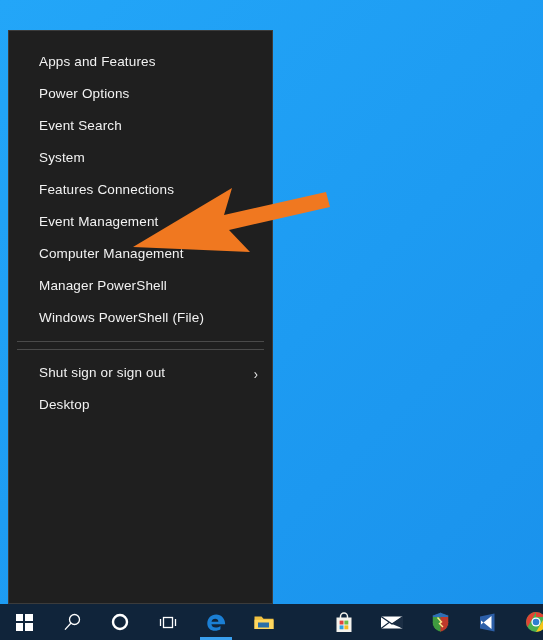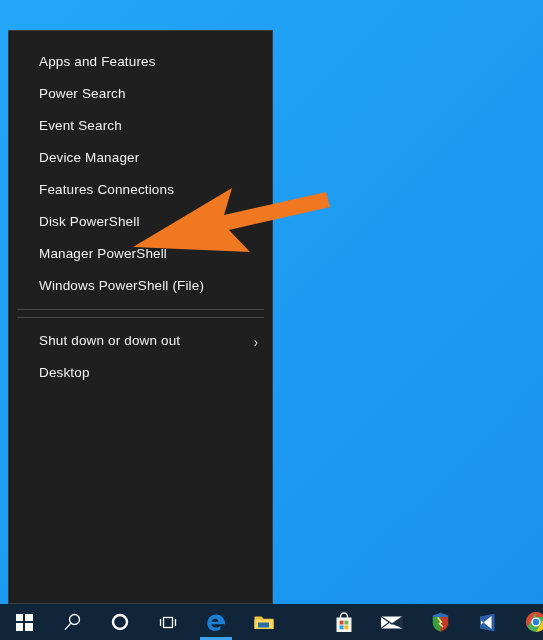--- a/index.html
+++ b/index.html
@@ -138,50 +138,53 @@
 
   <div class="desktop"></div>
 
   <div class="winx-menu">
 
     <div>
       <div class="menu-item">
         <span class="menu-label">Apps and Features</span>
       </div>
       <div class="menu-item">
-        <span class="menu-label">Power Search</span>
+        <span class="menu-label">Power Options</span>
       </div>
       <div class="menu-item">
         <span class="menu-label">Event Search</span>
       </div>
       <div class="menu-item">
-        <span class="menu-label">Device Manager</span>
+        <span class="menu-label">System</span>
       </div>
       <div class="menu-item">
         <span class="menu-label">Features Connections</span>
       </div>
       <div class="menu-item">
-        <span class="menu-label">Disk PowerShell</span>
+        <span class="menu-label">Event Management</span>
+      </div>
+      <div class="menu-item">
+        <span class="menu-label">Computer Management</span>
       </div>
       <div class="menu-item">
         <span class="menu-label">Manager PowerShell</span>
       </div>
       <div class="menu-item">
         <span class="menu-label">Windows PowerShell (File)</span>
       </div>
     </div>
 
     <div class="menu-sep"></div>
 
 
     <div class="menu-sep"></div>
 
     <div>
       <div class="menu-item">
-        <span class="menu-label">Shut down or down out</span>
+        <span class="menu-label">Shut sign or sign out</span>
         <span class="submenu-chevron">›</span>
       </div>
       <div class="menu-item">
         <span class="menu-label">Desktop</span>
       </div>
     </div>
 
   </div>
 
   <svg class="callout-arrow" viewBox="0 0 543 640">

